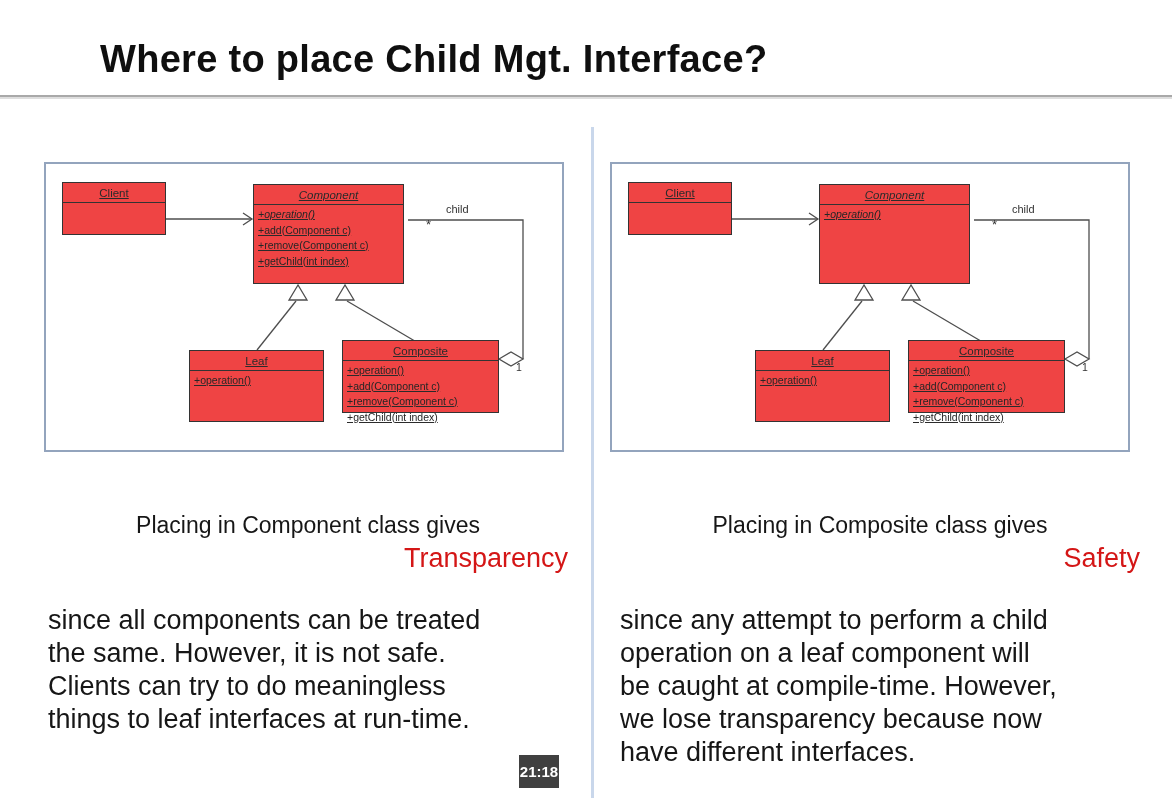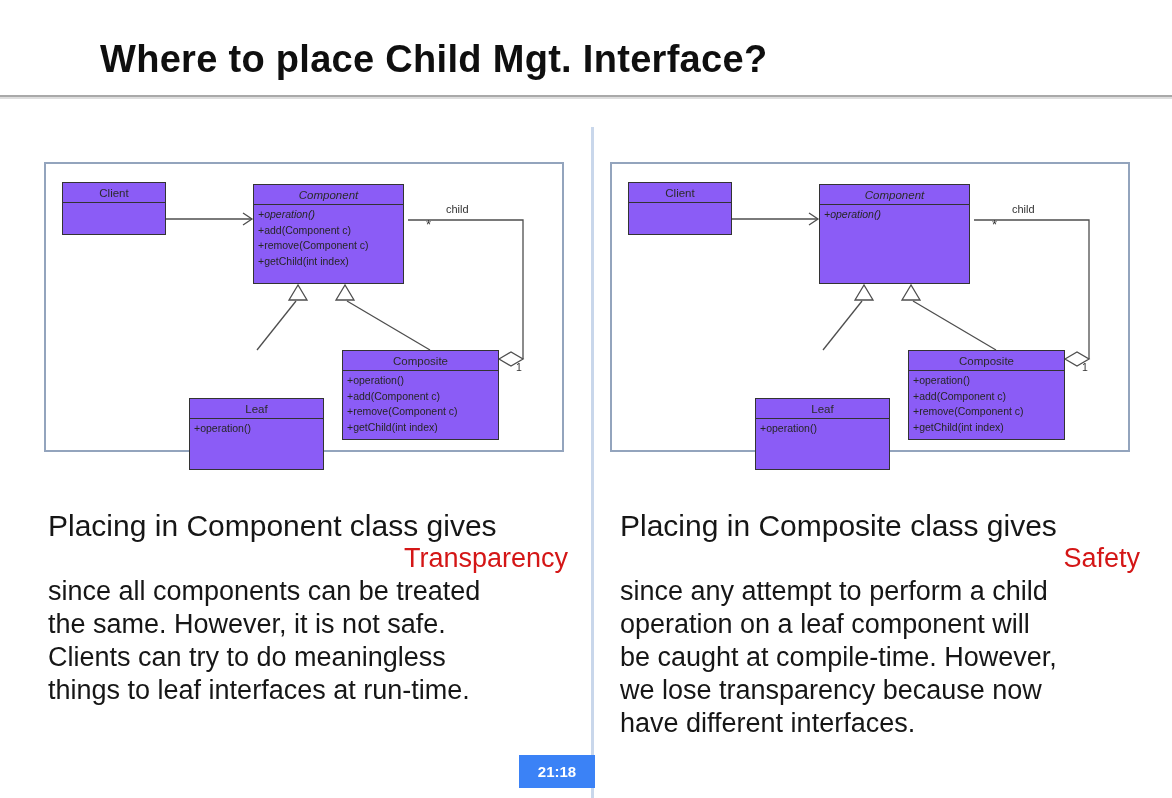--- a/index.html
+++ b/index.html
@@ -26,57 +26,57 @@
     position:absolute; top:162px; width:520px; height:290px;
     border:2px solid #93a4bd; background:#ffffff; box-sizing:border-box;
   }
   .panel-left  { left:44px; }
   .panel-right { left:610px; }
   .connectors { position:absolute; left:0; top:0; width:516px; height:286px; }
   .connectors line, .connectors polyline, .connectors polygon {
     stroke:#4e4e4e; stroke-width:1.3;
   }
   .ubox {
-    position:absolute; background:#8b5cf6; border:1.5px solid #333333;
-    box-sizing:border-box; color:#2b2b2b;
+    position:absolute; background:#ef4444; border:1.5px solid #333333;
+    box-sizing:border-box; color:#2b2b2b;text-decoration:underline;
   }
   .ubox-title {
     height:20px; border-bottom:1.5px solid #333333; box-sizing:border-box;
     display:flex; align-items:center; justify-content:center;
     font-size:11.5px;
   }
   .abstract .ubox-title { font-style:italic; }
   .ubox-body { padding:2px 4px; }
   .m { font-size:10.5px; line-height:15.5px; white-space:nowrap; color:#262626; }
   .m-abstract { font-style:italic; }
   .uml-label { position:absolute; font-size:11px; color:#333333; line-height:11px; }
   .uml-mult  { position:absolute; font-size:11px; color:#333333; line-height:11px; }
 
   
   .box-client    { left:16px;  top:18px;  width:104px; height:53px; }
   .box-component { left:207px; top:20px;  width:151px; height:100px; }
-  .box-leaf      { left:143px; top:186px; width:135px; height:72px;margin-top:48px; }
-  .box-composite { left:296px; top:186px; width:157px; height:90px; }
+  .box-leaf      { left:143px; top:186px; width:135px; height:72px; }
+  .box-composite { left:296px; top:176px; width:157px; height:73px; }
   .lbl-child { left:376px; top:40px;margin-left:24px; }
   .lbl-star  { left:380px; top:55px; font-size:13px; }
   .lbl-one   { left:470px; top:198px; font-size:10.5px; }
 
   
   .caption { position:absolute; top:509px; color:#161616; }
   .caption-left  { left:48px;  width:520px; }
   .caption-right { left:620px; width:520px; }
-  .cap-heading { font-size:30px; line-height:33px; }
+  .cap-heading { font-size:23px; line-height:33px;text-align:center; }
   .cap-keyword { font-size:27px; line-height:33px; color:#d41616;text-align:right; }
-  .cap-body { }
+  .cap-body { margin-top:29px; }
   .cap-line { font-size:27px; line-height:33px; white-space:nowrap; }
 
   
   .timestamp {
-    position:absolute; left:519px; top:755px; width:76px; height:33px;
-    background:#3b82f6; color:#ffffff; font-size:15px; font-weight:bold;
+    position:absolute; left:519px; top:755px; width:40px; height:33px;
+    background:#404040; color:#ffffff; font-size:15px; font-weight:bold;
     display:flex; align-items:center; justify-content:center;
   }
 </style>
 </head>
 <body>
 
 <div class="slide">
 
   <h1 class="slide-title">Where to place Child Mgt. Interface?</h1>
   <div class="title-rule"></div>

